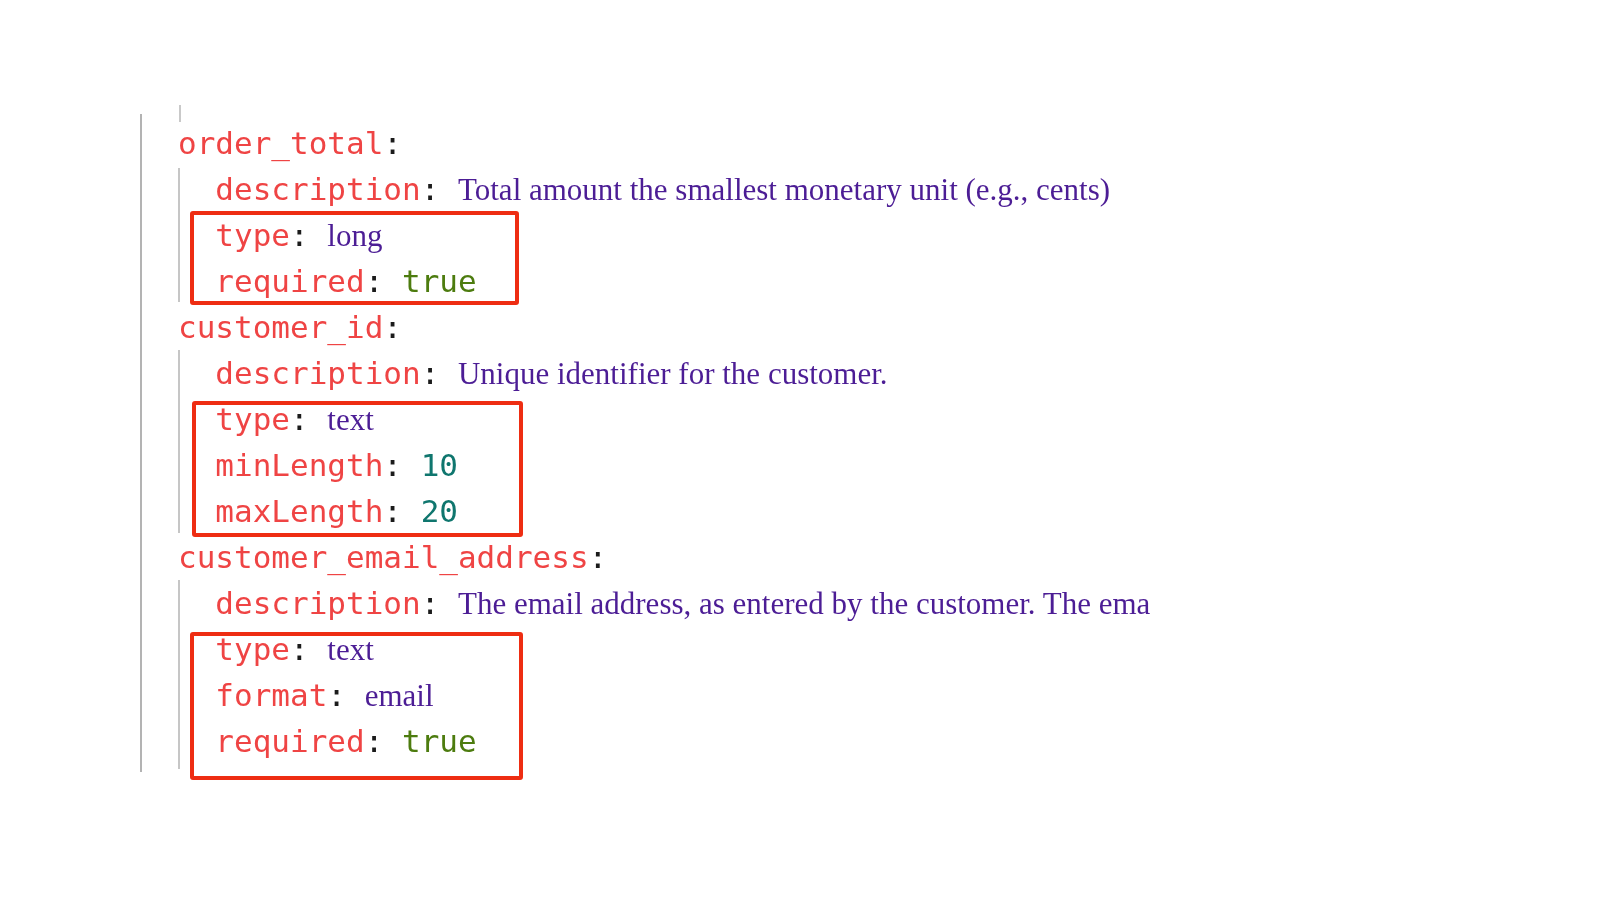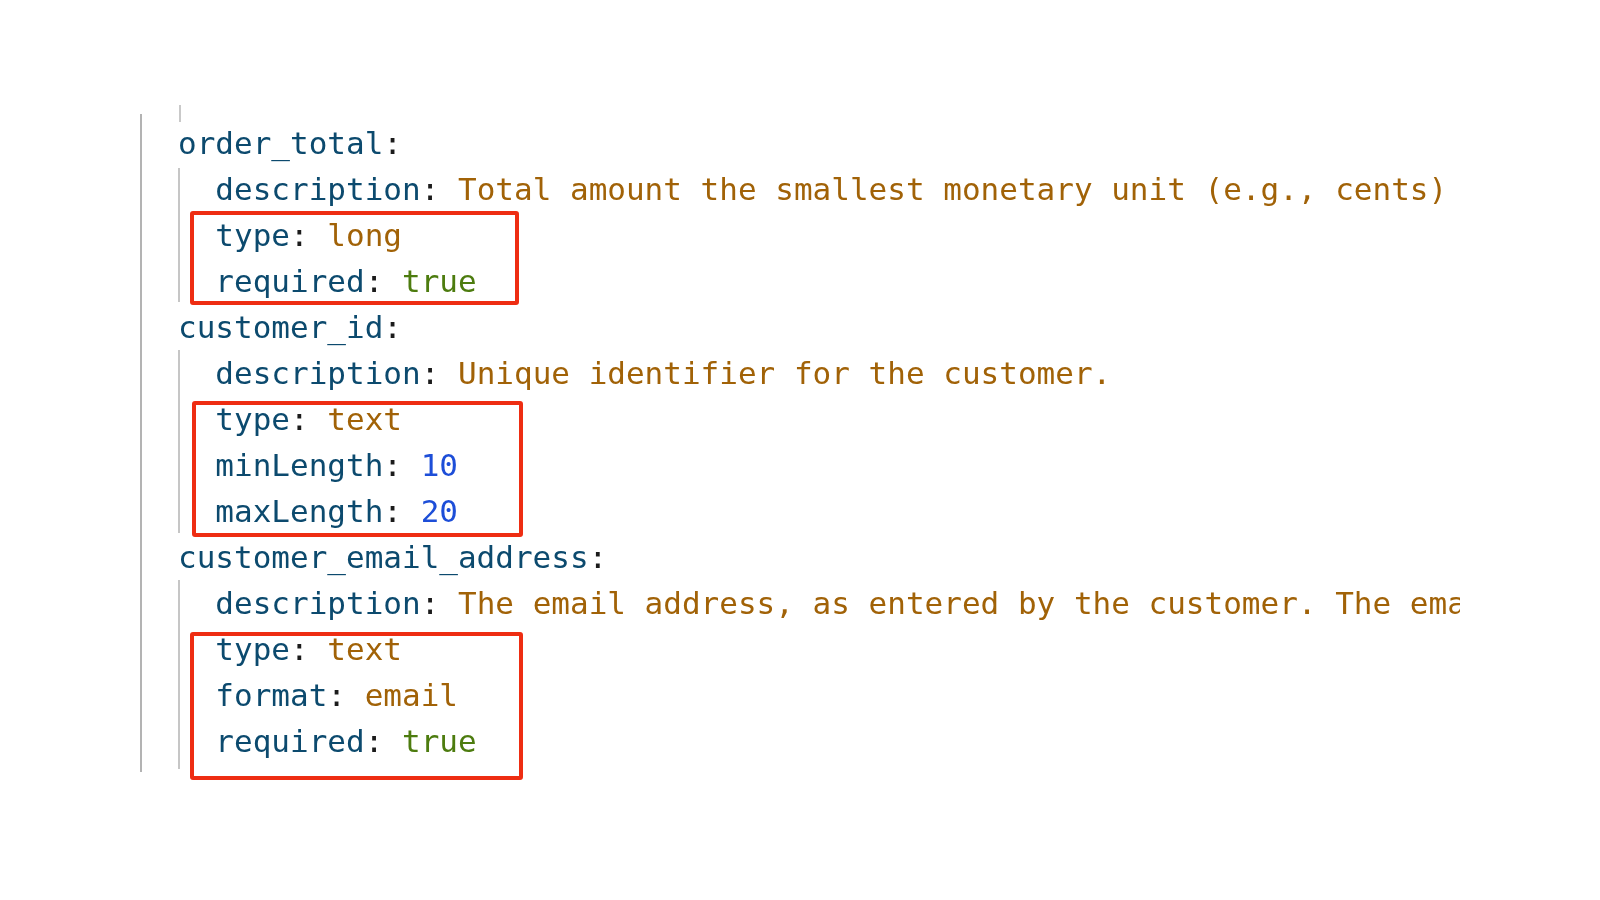--- a/index.html
+++ b/index.html
@@ -22,25 +22,25 @@
 
   
   .code{
     position:absolute;left:178px;top:120px;
     width:1282px;height:644px;
     overflow:hidden;
     font-size:31px;line-height:46px;
     white-space:pre;
   }
   .row{height:46px;}
-  .k{color:#0c4a6e;text-align:right;}
+  .k{color:#ef4444;text-align:right;}
   .c{color:#1b1b1b;}
-  .v-string{color:#a16207;}
+  .v-string{color:#4c1d95;font-family:Liberation Serif, serif;}
   .v-boolean{color:#4d7c0f;}
-  .v-number{color:#1d4ed8;}
+  .v-number{color:#0f766e;}
 
   
   .redbox{
     position:absolute;box-sizing:border-box;
     border:4px solid #ee2d12;border-radius:3px;
     background:transparent;
   }
   .b1{left:190px;top:211px;width:329px;height:94px;}
   .b2{left:192px;top:401px;width:331px;height:136px;}
   .b3{left:190px;top:632px;width:333px;height:148px;}

